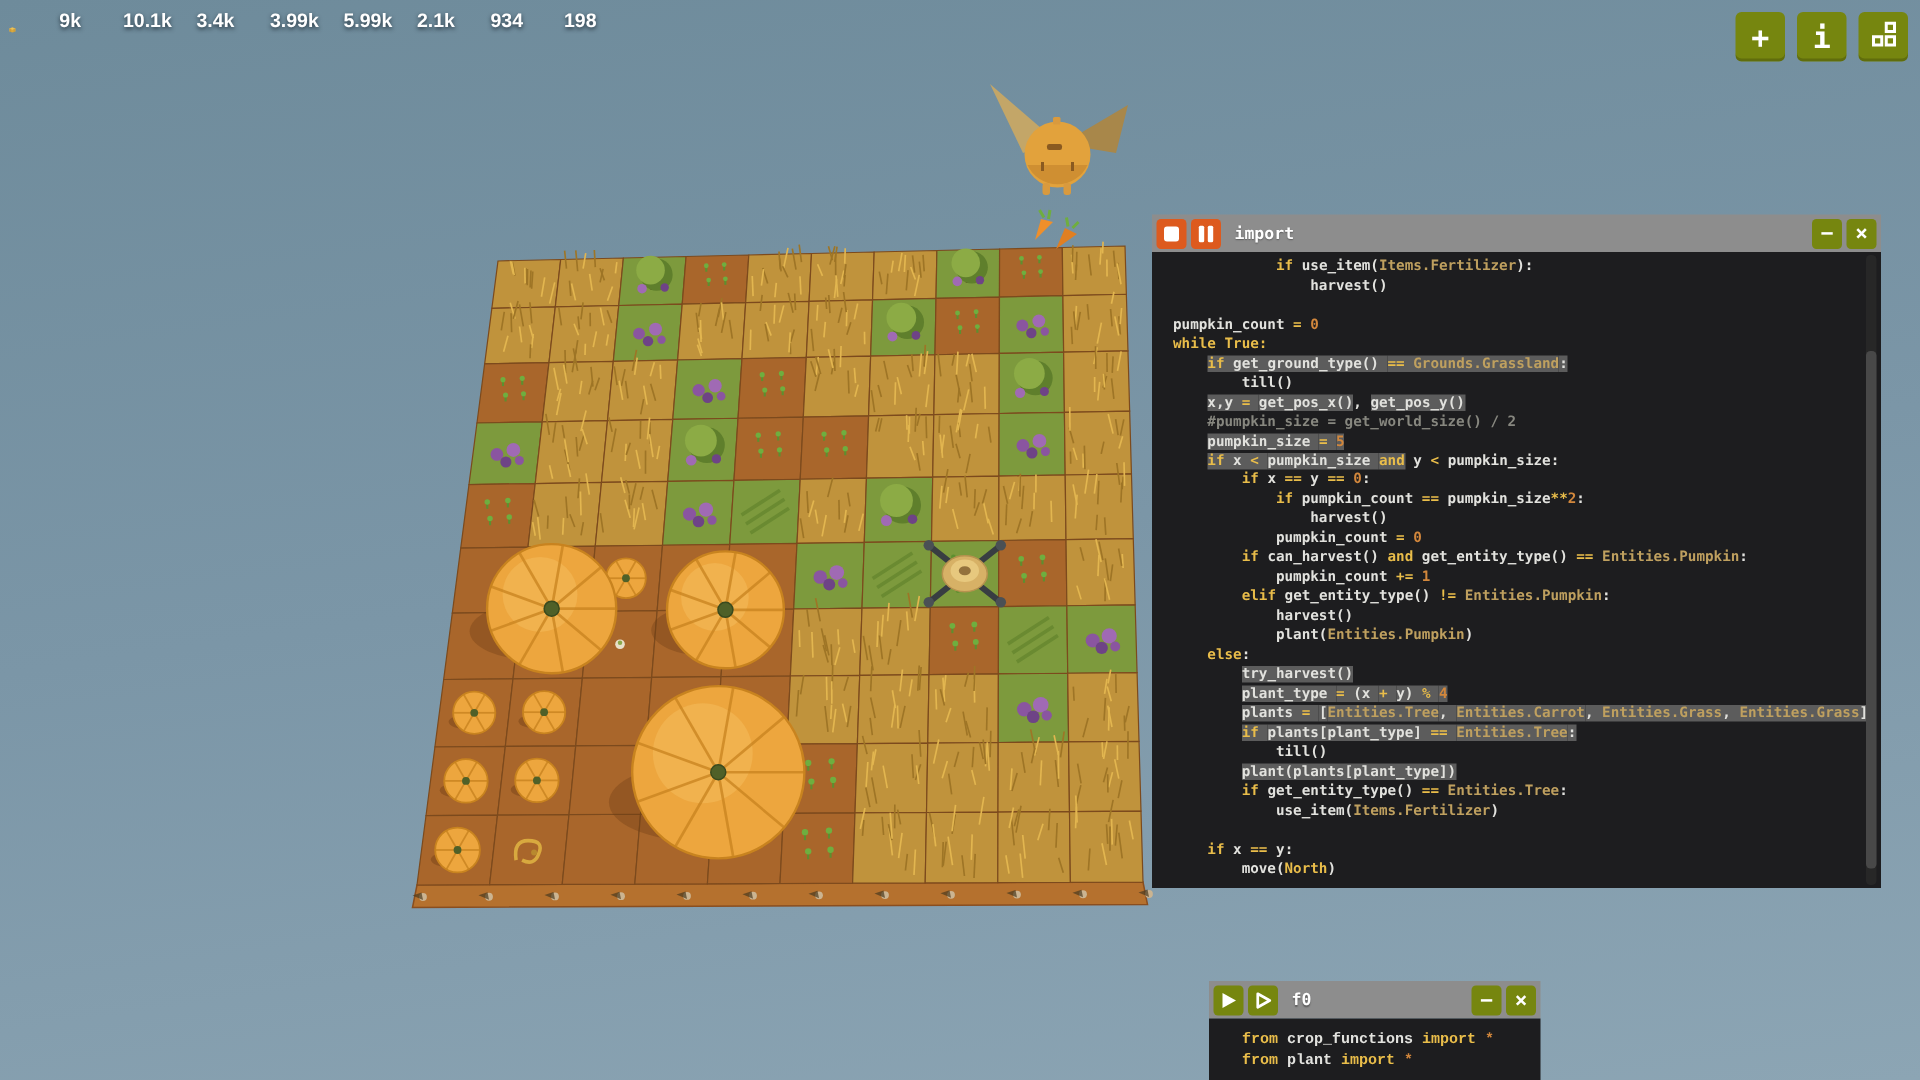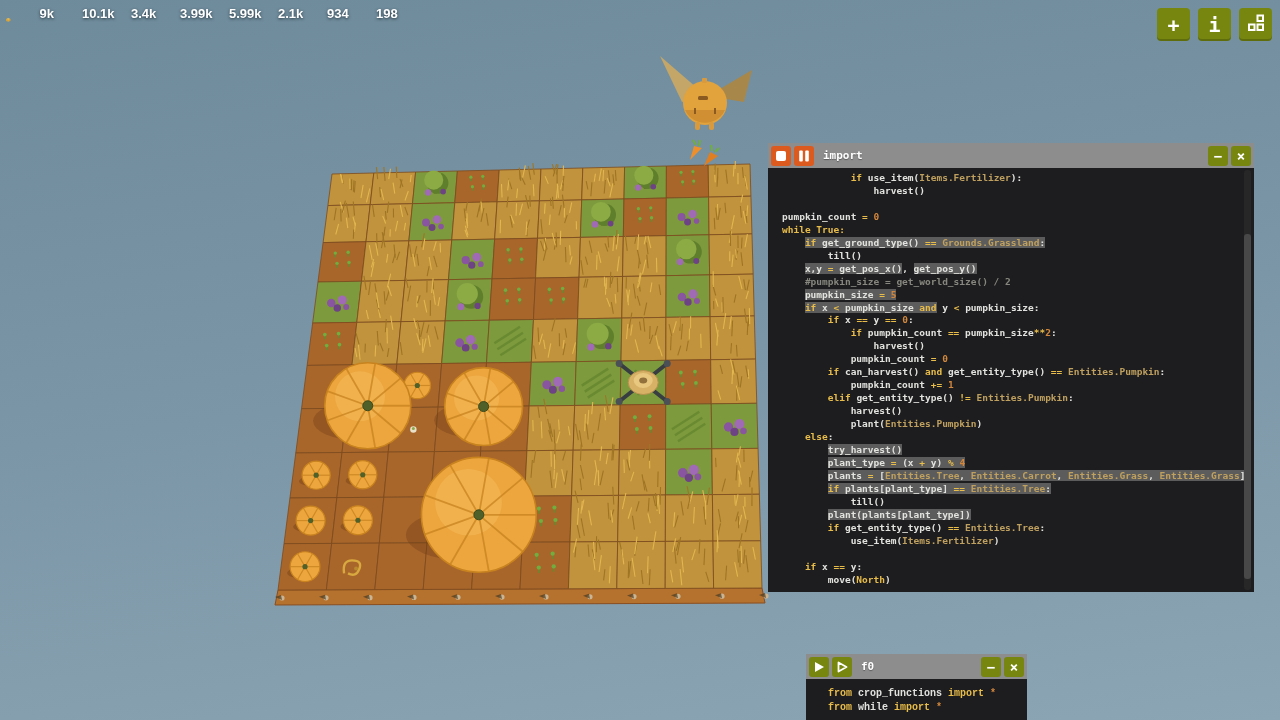--- a/index.html
+++ b/index.html
@@ -1296,15 +1296,15 @@
     <button class="wbtn olive">
       <svg width="12" height="12">
           <path d="M2.5,1.5 L10.5,6 L2.5,10.5 Z" fill="none" stroke="#fff" stroke-width="1.8" stroke-linejoin="round"></path>
         </svg>
     </button>
     <span class="win-title">f0</span>
     <button class="wbtn olive">−</button>
     <button class="wbtn olive">×</button>
   </div>
   <div class="win-body" style="height:66px;">
-    <div class="code code-f0" id="f0-code"><div><span class="tok-k">from </span><span class="tok-i">crop_functions </span><span class="tok-k">import </span><span class="tok-n">*</span></div><div><span class="tok-k">from </span><span class="tok-i">while </span><span class="tok-k">import </span><span class="tok-n">*</span></div></div>
+    <div class="code code-f0" id="f0-code"><div><span class="tok-k">from </span><span class="tok-i">crop_functions </span><span class="tok-k">import </span><span class="tok-n">*</span></div><div><span class="tok-k">from </span><span class="tok-i">plant </span><span class="tok-k">import </span><span class="tok-n">*</span></div></div>
   </div>
 </div>
 
 </body></html>

